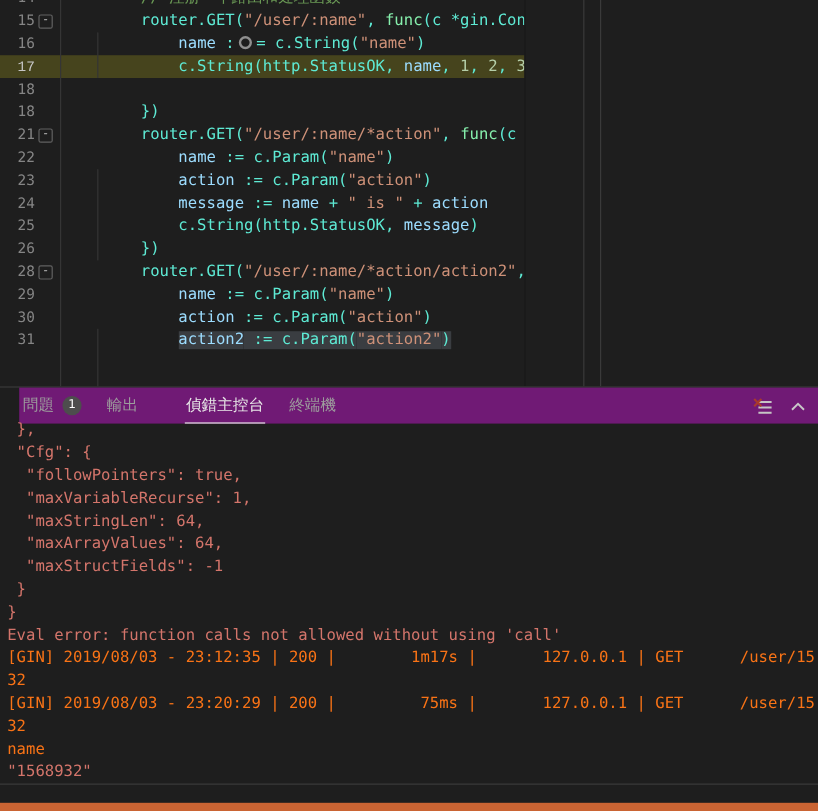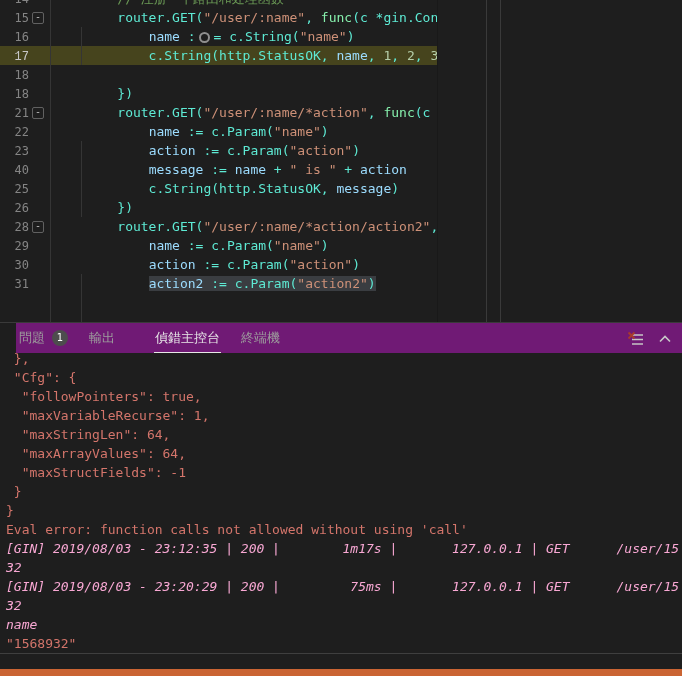--- a/index.html
+++ b/index.html
@@ -33,40 +33,40 @@
   .tabs{position:absolute;top:323px;left:16px;width:682px;height:30px;display:flex;align-items:stretch;padding-left:2px;box-sizing:border-box;background:#701a75;}
   .tab{font-family:"DejaVu Sans",sans-serif;font-size:13px;color:#9d9d9d;margin-right:19px;display:flex;align-items:center;border-bottom:1px solid transparent;box-sizing:border-box;padding:0 1px;cursor:pointer;}
   .tab.active{color:#e7e7e7;border-bottom-color:#e7e7e7;margin-left:19px;}
   .badge{background:#4d4d4d;color:#ffffff;border-radius:50%;min-width:16px;height:16px;font-size:10px;line-height:16px;text-align:center;margin-left:7px;font-family:"DejaVu Sans",sans-serif;}
   .panel-actions{position:absolute;top:330px;right:8px;display:flex;gap:12px;}
   .pa-btn{width:18px;height:18px;display:flex;align-items:center;justify-content:center;cursor:pointer;}
   
   .console{position:absolute;top:349px;left:0;width:682px;height:304px;overflow:hidden;padding-left:6px;box-sizing:border-box;}
   .cline{height:19px;line-height:19px;font-size:13px;white-space:pre;}
   .cline.err{color:#d4756b;}
-  .cline.out{color:#f9a8d4;font-style:italic;}
+  .cline.out{color:#f97316;}
   .input-sep{position:absolute;top:653px;left:0;width:682px;height:1px;background:#3f3f3f;}
   .console-input{position:absolute;top:654px;left:0;width:682px;height:15px;background:#1e1e1e;}
   .statusbar{position:absolute;top:669px;left:0;width:682px;height:7px;background:#ca6433;}
 </style>
 </head>
 <body>
 
 <div class="editor">
   <div class="code-scroll">
       <div class="code-row"><div class="gut"><span class="lnum">14</span></div><div class="cc"><span class="c-fg">    </span><span class="c-comment">// 注册一个路由和处理函数</span></div></div>
       <div class="code-row"><div class="gut"><span class="lnum">15</span><span class="fold">-</span></div><div class="cc"><span class="c-fg">    router.GET(</span><span class="c-str">"/user/:name"</span><span class="c-fg">, </span><span class="c-kw">func</span><span class="c-fg">(c *gin.Context) {</span></div></div>
       <div class="code-row"><div class="gut"><span class="lnum">16</span></div><div class="cc"><span class="c-fg">        </span><span class="c-var">name</span><span class="c-fg"> :</span><span class="bp"></span><span class="c-fg">= c.String(</span><span class="c-str">"name"</span><span class="c-fg">)</span></div></div>
       <div class="code-row hl"><div class="gut"><span class="lnum">17</span></div><div class="cc"><span class="c-fg">        c.String(http.StatusOK, </span><span class="c-var">name</span><span class="c-fg">, </span><span class="c-num">1</span><span class="c-fg">, </span><span class="c-num">2</span><span class="c-fg">, </span><span class="c-num">3</span><span class="c-fg">, </span><span class="c-num">4</span><span class="c-fg">)</span></div></div>
       <div class="code-row"><div class="gut"><span class="lnum">18</span></div><div class="cc"></div></div>
       <div class="code-row"><div class="gut"><span class="lnum">18</span></div><div class="cc"><span class="c-fg">    })</span></div></div>
       <div class="code-row"><div class="gut"><span class="lnum">21</span><span class="fold">-</span></div><div class="cc"><span class="c-fg">    router.GET(</span><span class="c-str">"/user/:name/*action"</span><span class="c-fg">, </span><span class="c-kw">func</span><span class="c-fg">(c *gin.Context) {</span></div></div>
       <div class="code-row"><div class="gut"><span class="lnum">22</span></div><div class="cc"><span class="c-fg">        </span><span class="c-var">name</span><span class="c-fg"> := c.Param(</span><span class="c-str">"name"</span><span class="c-fg">)</span></div></div>
       <div class="code-row"><div class="gut"><span class="lnum">23</span></div><div class="cc"><span class="c-fg">        </span><span class="c-var">action</span><span class="c-fg"> := c.Param(</span><span class="c-str">"action"</span><span class="c-fg">)</span></div></div>
-      <div class="code-row"><div class="gut"><span class="lnum">40</span></div><div class="cc"><span class="c-fg">        </span><span class="c-var">message</span><span class="c-fg"> := </span><span class="c-var">name</span><span class="c-fg"> + </span><span class="c-str">" is "</span><span class="c-fg"> + </span><span class="c-var">action</span></div></div>
+      <div class="code-row"><div class="gut"><span class="lnum">24</span></div><div class="cc"><span class="c-fg">        </span><span class="c-var">message</span><span class="c-fg"> := </span><span class="c-var">name</span><span class="c-fg"> + </span><span class="c-str">" is "</span><span class="c-fg"> + </span><span class="c-var">action</span></div></div>
       <div class="code-row"><div class="gut"><span class="lnum">25</span></div><div class="cc"><span class="c-fg">        c.String(http.StatusOK, </span><span class="c-var">message</span><span class="c-fg">)</span></div></div>
       <div class="code-row"><div class="gut"><span class="lnum">26</span></div><div class="cc"><span class="c-fg">    })</span></div></div>
       <div class="code-row"><div class="gut"><span class="lnum">28</span><span class="fold">-</span></div><div class="cc"><span class="c-fg">    router.GET(</span><span class="c-str">"/user/:name/*action/action2"</span><span class="c-fg">, </span><span class="c-kw">func</span></div></div>
       <div class="code-row"><div class="gut"><span class="lnum">29</span></div><div class="cc"><span class="c-fg">        </span><span class="c-var">name</span><span class="c-fg"> := c.Param(</span><span class="c-str">"name"</span><span class="c-fg">)</span></div></div>
       <div class="code-row"><div class="gut"><span class="lnum">30</span></div><div class="cc"><span class="c-fg">        </span><span class="c-var">action</span><span class="c-fg"> := c.Param(</span><span class="c-str">"action"</span><span class="c-fg">)</span></div></div>
       <div class="code-row"><div class="gut"><span class="lnum">31</span></div><div class="cc"><span class="c-fg">        </span><span class="c-var sel">action2</span><span class="c-fg sel"> := c.Param(</span><span class="c-str sel">"action2"</span><span class="c-fg sel">)</span></div></div>
     </div>
   <div class="vguide" style="left:50px;top:0;height:322px;"></div>
   <div class="vguide" style="left:81px;top:27px;height:38px;"></div>
   <div class="vguide" style="left:81px;top:141px;height:76px;"></div>

